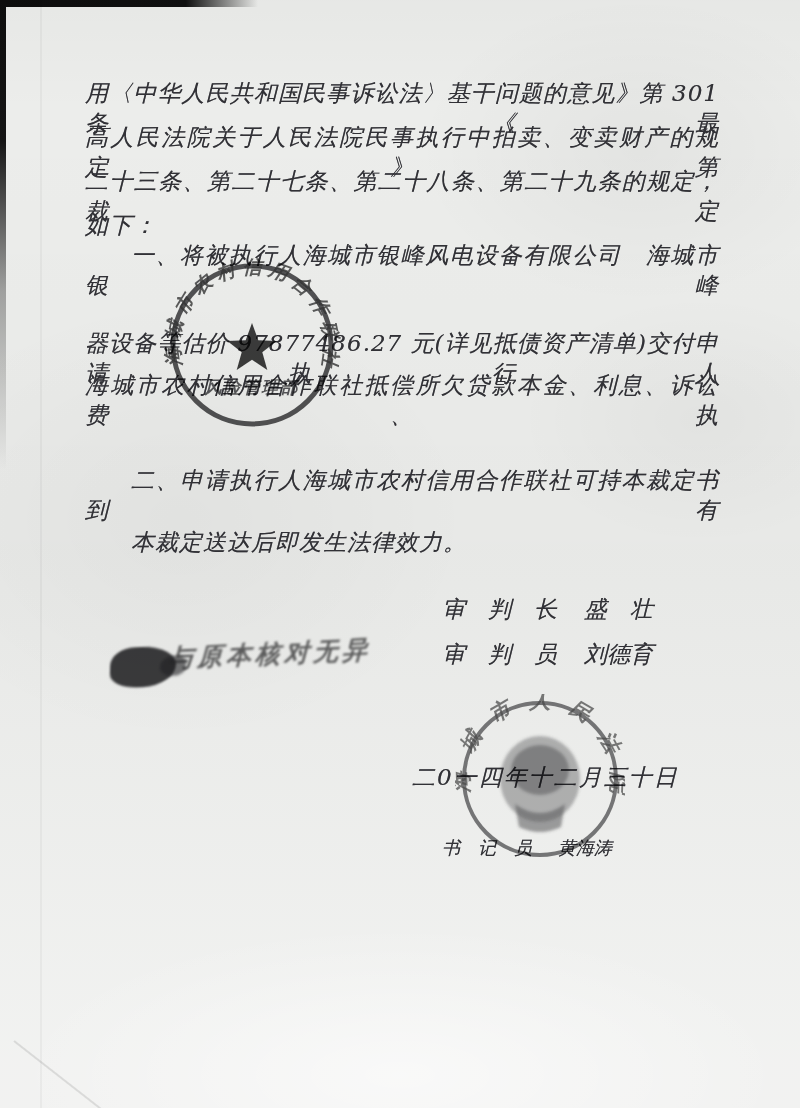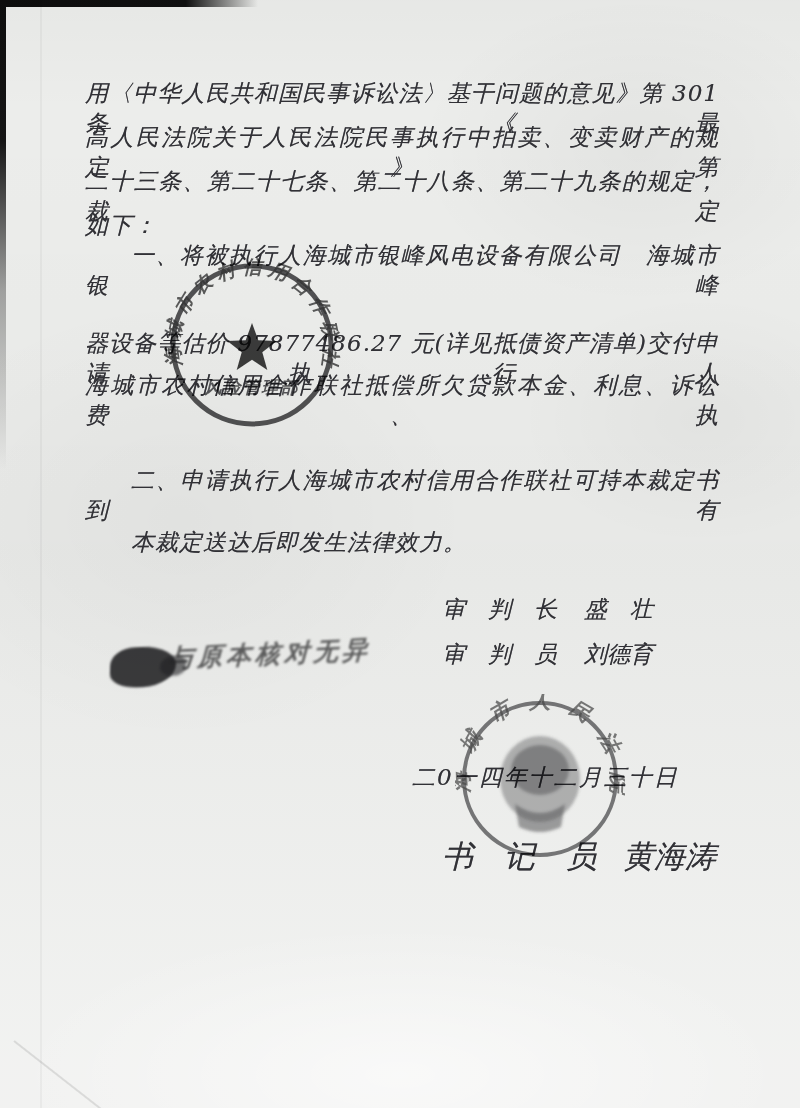--- a/index.html
+++ b/index.html
@@ -45,21 +45,21 @@
   .sigrow{height:26px;margin-bottom:19px;font-size:23px;color:#313136;white-space:nowrap;
     text-shadow:0 0 0.6px rgba(49,49,54,0.55);}
   .sigrole{display:inline-block;min-width:120px;}
   .signame{display:inline-block;margin-left:22px;}
 
   .dateline{position:absolute;left:412px;top:753px;z-index:1;
     font-size:23px;letter-spacing:2px;color:#313136;white-space:nowrap;
     text-shadow:0 0 0.6px rgba(49,49,54,0.55);margin-top:9px;}
 
   .clerkrow{position:absolute;left:442px;top:836px;z-index:1;
-    font-size:31px;color:#313136;white-space:nowrap;
+    font-size:18px;color:#313136;white-space:nowrap;
     text-shadow:0 0 0.6px rgba(49,49,54,0.55);}
   .clerkname{display:inline-block;margin-left:26px;}
 
   
   .seal{position:absolute;mix-blend-mode:multiply;z-index:3;}
   .seal svg{display:block;}
   .cu-seal{left:162px;top:255px;filter:blur(0.4px);opacity:0.92;}
   .court-seal{left:455px;top:694px;filter:blur(0.5px);opacity:0.9;}
 
   .verify-stamp{

